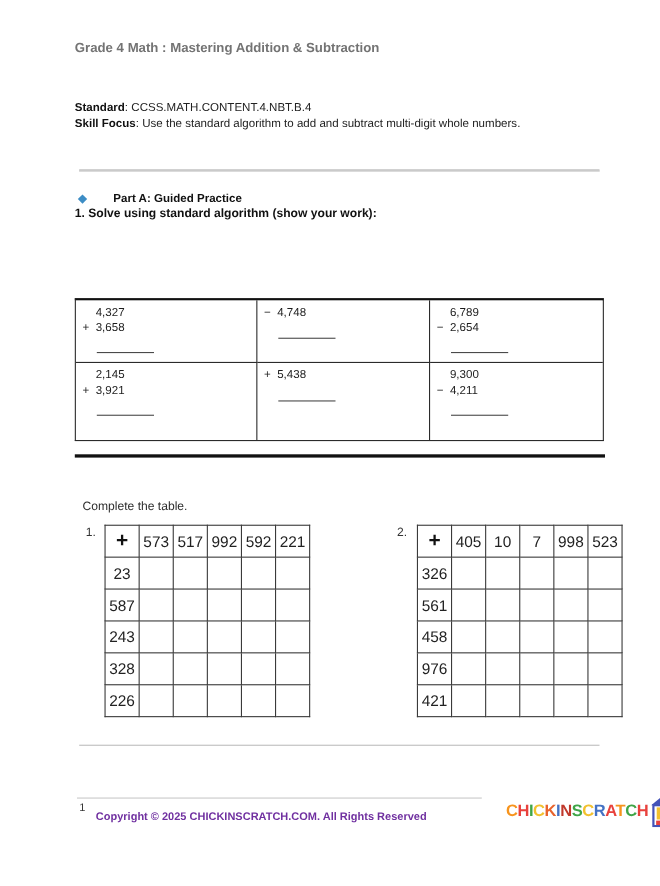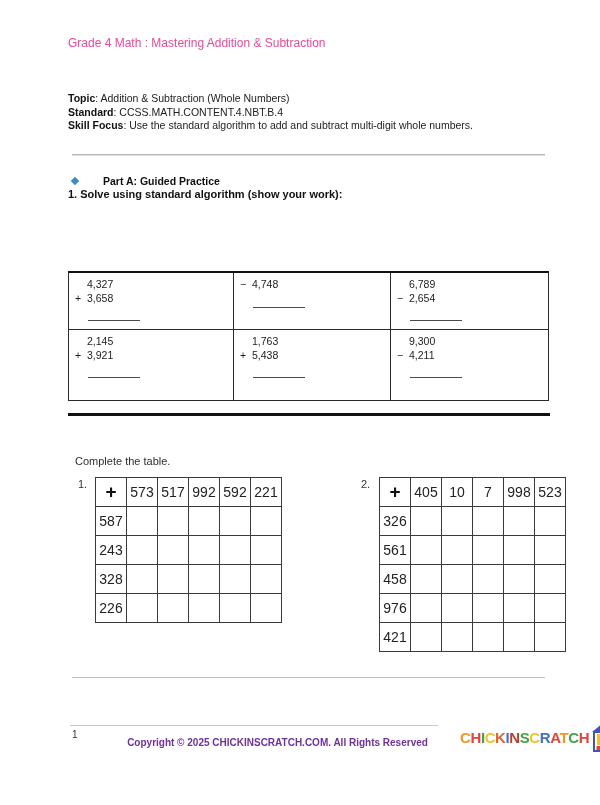--- a/index.html
+++ b/index.html
@@ -5,21 +5,21 @@
   * { margin:0; padding:0; box-sizing:border-box; }
   html,body { background:#ffffff; }
   body {
     width:600px; height:805px; position:relative;
     font-family:"Liberation Sans", sans-serif;
     color:#1a1a1a; overflow:hidden;
   }
   .abs { position:absolute; }
 
   
-  .doc-title { left:68px; top:36px; font-size:12px; font-weight:normal; color:#ec4899; }
+  .doc-title { left:68px; top:36px; font-size:12px; font-weight:bold; color:#737373; }
   .meta-block { left:68px; top:92px; font-size:10.5px; line-height:13.5px; color:#222; }
   .meta-line b { color:#111; }
 
   .hr-thin { height:2px; background:#b3b3b3; border-bottom:1px solid #e2e2e2; }
   .hr1 { left:72px; top:154px; width:473px; }
 
   
   .part-a { left:72px; top:175px; display:flex; align-items:center; gap:25px; }
   .bullet-diamond { width:6px; height:6px; transform:rotate(45deg); display:inline-block; }
   .part-a-label { font-size:10.5px; font-weight:bold; color:#111; }
@@ -58,31 +58,30 @@
   }
   .add-table td.op-cell { font-size:19px; font-weight:bold; color:#111; }
   .tbl1 { left:95px;  top:477px; }
   .tbl2 { left:379px; top:477px; }
 
   .hr2 { left:72px; top:677px; width:473px; height:1px; background:#bdbdbd; }
 
   
   .footer-line { left:70px; top:725px; width:368px; height:1px; background:#c9c9c9; }
   .page-number { left:72px; top:729px; font-size:10px; color:#333; }
-  .copyright { left:0; top:737px; width:475px; text-align:center; font-size:10px; font-weight:bold;margin-left:40px; }
+  .copyright { left:0; top:737px; width:475px; text-align:center; font-size:10px; font-weight:bold; }
   .logo { left:460px; top:722px; display:flex; align-items:center; }
   .logo-wordmark { font-size:15px; font-weight:bold; letter-spacing:-0.4px; white-space:nowrap; }
   .logo-house { margin-left:2px; }
 </style>
 </head>
 <body>
 
 <div class="abs doc-title">Grade 4 Math : Mastering Addition &amp; Subtraction</div>
 <div class="abs meta-block">
-    <div class="meta-line"><b>Topic</b>: Addition &amp; Subtraction (Whole Numbers)</div>
     <div class="meta-line"><b>Standard</b>: CCSS.MATH.CONTENT.4.NBT.B.4</div>
     <div class="meta-line"><b>Skill Focus</b>: Use the standard algorithm to add and subtract multi-digit whole numbers.</div>
   </div>
 
 <div class="abs hr-thin hr1"></div>
 
 <div class="abs part-a">
   <span class="bullet-diamond" style="background: rgb(60, 141, 197);"></span>
   <span class="part-a-label">Part A: Guided Practice</span>
 </div>
@@ -123,24 +122,20 @@
         <span class="op"></span>
         <span class="num">2,145</span>
       </div>
       <div class="prob-line">
         <span class="op">+</span>
         <span class="num">3,921</span>
       </div>
       <div class="answer-line"></div>
     </div>
     <div class="prob-cell">
-      <div class="prob-line">
-        <span class="op"></span>
-        <span class="num">1,763</span>
-      </div>
       <div class="prob-line">
         <span class="op">+</span>
         <span class="num">5,438</span>
       </div>
       <div class="answer-line"></div>
     </div>
     <div class="prob-cell">
       <div class="prob-line">
         <span class="op"></span>
         <span class="num">9,300</span>
@@ -160,20 +155,28 @@
 <div class="abs grid-label grid1-label">1.</div>
 <table class="abs add-table tbl1">
     <tbody>
       <tr>
         <td class="op-cell">+</td>
         <td>573</td>
         <td>517</td>
         <td>992</td>
         <td>592</td>
         <td>221</td>
+      </tr>
+      <tr>
+        <td>23</td>
+        <td></td>
+        <td></td>
+        <td></td>
+        <td></td>
+        <td></td>
       </tr>
       <tr>
         <td>587</td>
         <td></td>
         <td></td>
         <td></td>
         <td></td>
         <td></td>
       </tr>
       <tr>

